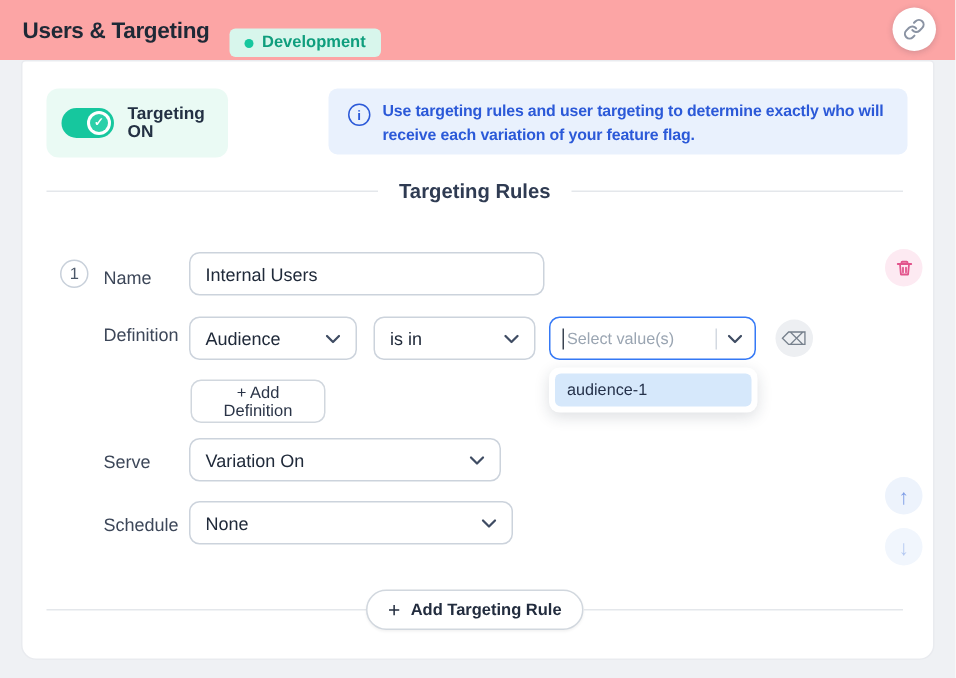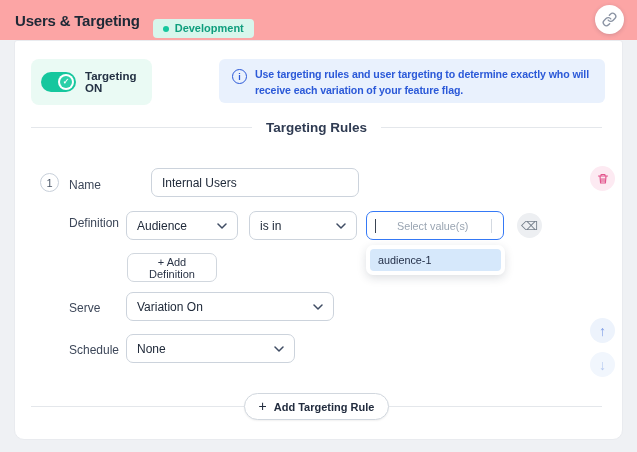--- a/index.html
+++ b/index.html
@@ -38,31 +38,31 @@
     font-size:9px;font-weight:700;display:flex;align-items:center;justify-content:center;margin-top:2px;}
   .info p{margin:0;font-size:10.6px;line-height:1.5;color:#2b59d8;font-weight:700;letter-spacing:-.1px;}
   
   .divider-heading{position:absolute;left:16px;right:20px;top:79px;display:flex;align-items:center;gap:14px;}
   .hline{flex:1;height:1px;background:#e4e7eb;}
   .heading-text{font-size:13.5px;font-weight:600;color:#2f3b52;}
   
   .rule-num{position:absolute;left:25px;top:132px;width:19px;height:19px;border:1px solid #c8d0da;border-radius:50%;
     font-size:11px;color:#4b5768;display:flex;align-items:center;justify-content:center;background:#fff;box-sizing:border-box;}
   .field-label{position:absolute;font-size:12px;color:#3d4759;}
-  .text-input{position:absolute;left:111px;top:127px;width:208px;height:29px;border:1px solid #ccd3dc;border-radius:7px;
-    font-size:12px;color:#202a3a;padding:0 10px;box-sizing:border-box;font-family:inherit;background:#fff;outline:none;margin-left:25px;}
+  .text-input{position:absolute;left:111px;top:127px;width:237px;height:29px;border:1px solid #ccd3dc;border-radius:7px;
+    font-size:12px;color:#202a3a;padding:0 10px;box-sizing:border-box;font-family:inherit;background:#fff;outline:none;}
   .select{position:absolute;height:29px;border:1px solid #ccd3dc;border-radius:7px;background:#fff;
     display:flex;align-items:center;box-sizing:border-box;padding:0 10px;cursor:pointer;font-size:12px;color:#202a3a;}
   .select .val{flex:1;white-space:nowrap;}
   .chev{flex:0 0 auto;}
   .sel-attr{left:111px;top:170px;width:112px;}
   .sel-op{left:234px;top:170px;width:108px;}
   .sel-serve{left:111px;top:251px;width:208px;}
-  .sel-sched{left:111px;top:293px;width:169px;}
-  .multiselect{left:351px;top:170px;width:138px;border:1.5px solid #3579f6;padding:0 8px;gap:19px;}
+  .sel-sched{left:111px;top:293px;width:216px;}
+  .multiselect{left:351px;top:170px;width:138px;border:1.5px solid #3579f6;padding:0 8px;}
   .caret{width:1px;height:14px;background:#3a4452;margin-right:2px;flex:0 0 auto;}
   .placeholder{flex:1;font-size:10.8px;color:#9aa5b2;white-space:nowrap;}
   .vsep{width:1px;height:14px;background:#d3d9e1;margin:0 7px 0 4px;flex:0 0 auto;}
   .dropdown{position:absolute;left:351px;top:204px;width:139px;height:30px;background:#fff;border-radius:7px;
     box-shadow:0 3px 10px rgba(25,39,60,.15);padding:4px;box-sizing:border-box;}
   .option{height:22px;background:#d6e8fb;border-radius:4px;font-size:10.8px;color:#25314a;
     line-height:22px;padding:0 8px;cursor:pointer;}
   .add-def{position:absolute;left:112px;top:212px;width:90px;height:29px;border:1px solid #d1d7de;border-radius:7px;
     background:#fff;font-size:11px;color:#2a3447;font-weight:500;cursor:pointer;font-family:Liberation Sans, sans-serif;}
   .icon-btn{position:absolute;width:25px;height:25px;border-radius:50%;border:none;

